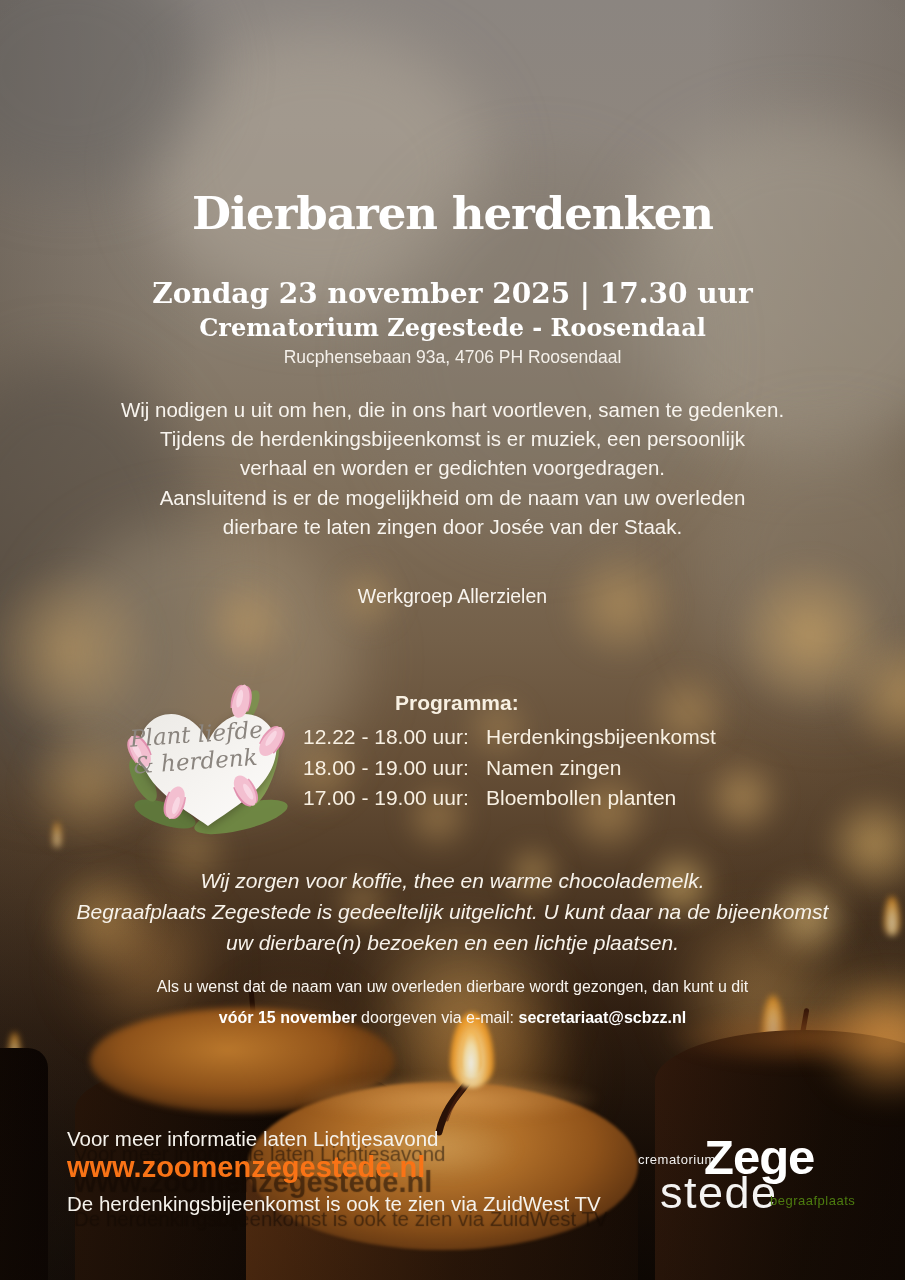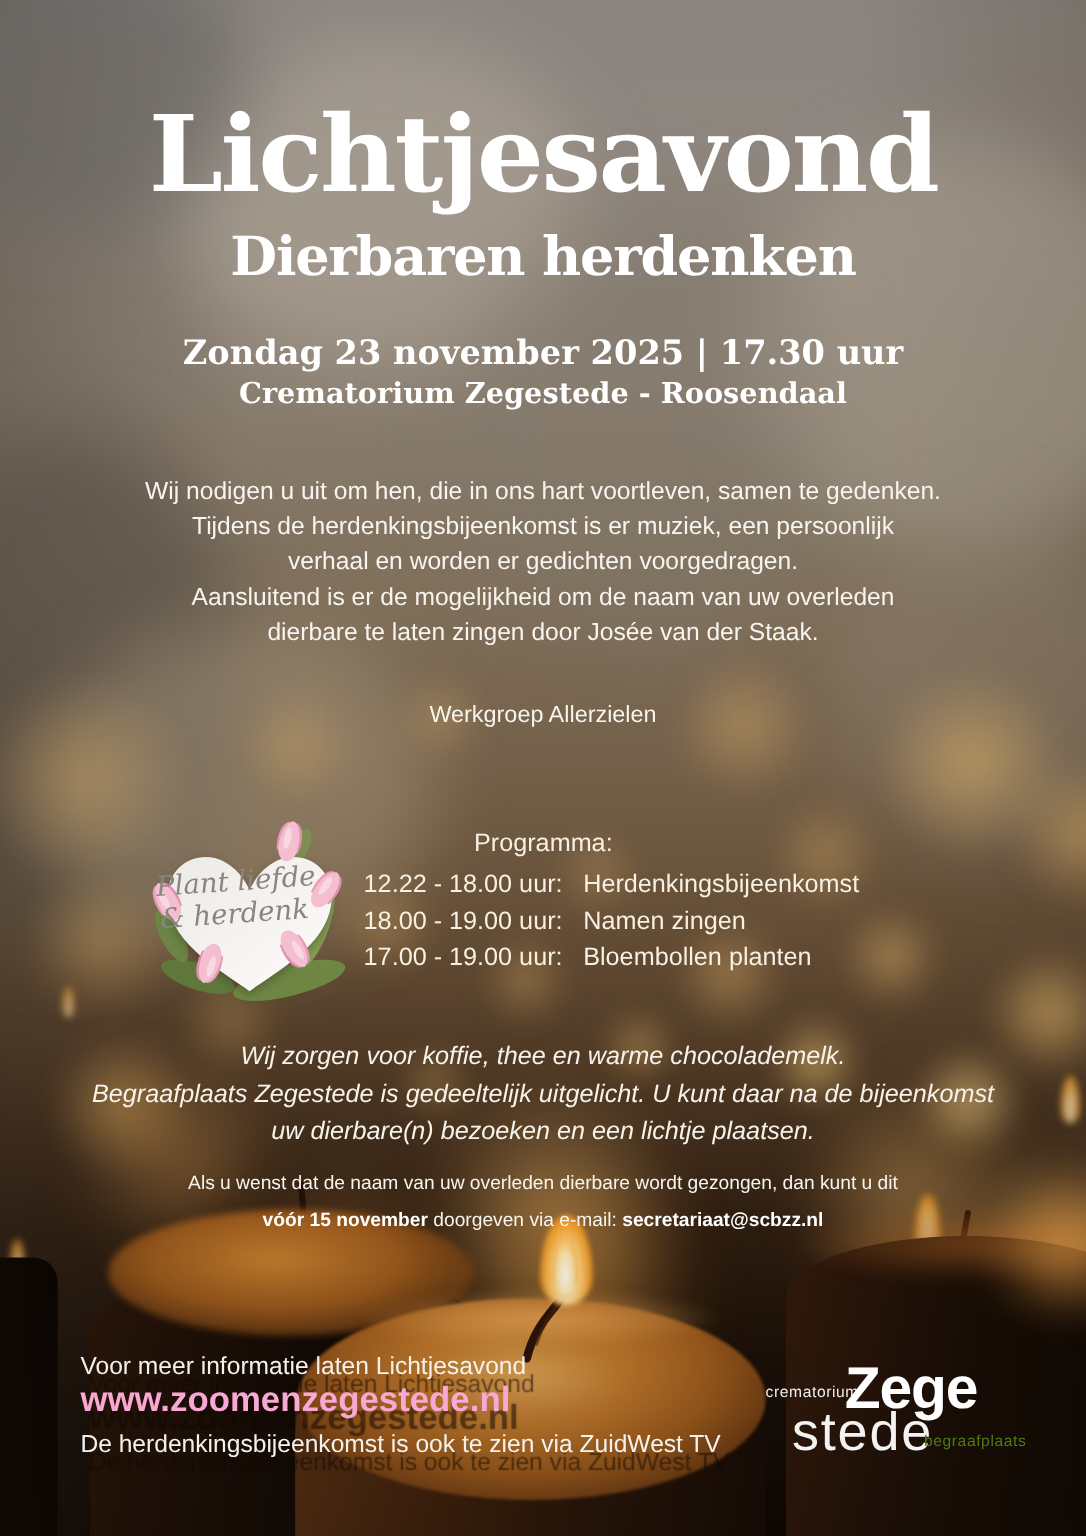--- a/index.html
+++ b/index.html
@@ -45,34 +45,34 @@
   .title{top:78px; font-size:88px; line-height:100px; font-weight:700; letter-spacing:-2px;}
   .subtitle{top:188px; font-size:45px; line-height:52px; font-weight:700; letter-spacing:-1px;}
   .datetime{top:277px; font-size:28px; line-height:34px; font-weight:700;}
   .venue{top:313px; font-size:24px; line-height:30px; font-weight:700;}
   .address{top:346px; font-size:17.5px; line-height:22px; color:#f4f0ea;}
   .intro{top:395px; font-size:20.5px; line-height:29.2px; white-space:pre-line; color:#f8f4ee;}
   .workgroup{top:584px; font-size:19.5px; line-height:24px; color:#f8f4ee;}
   .ritual{top:621px; font-size:20.5px; line-height:34px; color:#f8f4ee;}
   .ritual .rt{font-family:"DejaVu Serif","Liberation Serif",serif; font-size:27.5px; font-weight:700; color:#fbf7f0;}
   .program{position:absolute; left:303px; top:691px; width:500px; color:#f8f0e2;}
-  .program-heading{font-size:21px; line-height:24px; font-weight:400; margin-left:92px;}
+  .program-heading{font-size:21px; line-height:24px; font-weight:700; margin-left:92px;}
   .program-row{display:flex; font-size:21px; line-height:30.6px;}
   .program-row .ptime{width:183px; flex:none;}
   .program-rows{margin-top:7px;}
   .hospitality{top:866px; font-size:21px; line-height:30.8px; font-style:italic; white-space:pre-line; color:#f7f2ea;}
   .signup{top:971px; font-size:16px; line-height:31px; color:#f8f4ee;}
   .signup b{font-weight:700; color:#ffffff;}
 
   .footer-info,.footer-web,.footer-tv{
     position:absolute; left:67px; color:#f5f2ec;
     text-shadow:7px 15px 1px rgba(18,10,4,.55);
   }
   .footer-info{top:1127px; font-size:20.5px;}
-  .footer-web{top:1151px; font-size:29px; font-weight:700; color:#f9a8d4;}
+  .footer-web{top:1151px; font-size:29px; font-weight:700; color:#f97316;}
   .footer-tv{top:1192px; font-size:20.5px;}
 
   .logo{position:absolute; left:630px; top:1130px; width:260px; height:90px; color:#fff;}
   .logo span{position:absolute; white-space:nowrap;}
   .logo-cre{left:8px; top:22px; font-size:13px; font-weight:400; letter-spacing:.5px; color:#f0efee;}
   .logo-zege{left:74px; top:3px; font-size:49px; line-height:49px; font-weight:700; letter-spacing:-1px;}
   .logo-stede{left:30px; top:40px; font-size:45px; line-height:45px; font-weight:300; letter-spacing:1.5px; color:#f4f3f2;}
   .logo-beg{left:140px; top:63px; font-size:13px; letter-spacing:.5px; color:#4d7c0f;}
 
   .badge{position:absolute; left:123px; top:688px; width:172px; height:152px;}
@@ -146,25 +146,25 @@
     <path d="M52,4 C44,26 22,36 14,70" stroke="#2b1207" stroke-width="7" fill="none" stroke-linecap="round"></path>
     <path d="M52,4 C46,22 30,32 22,58" stroke="#502210" stroke-width="3" fill="none" stroke-linecap="round" opacity=".6"></path>
   </svg>
   <div class="flm" style="left:450px;top:1012px;width:44px;height:76px;filter:blur(2px);"></div>
   <div class="flm" style="left:460px;top:1030px;width:22px;height:48px;filter:blur(1px);background:radial-gradient(ellipse at 50% 70%, #fffdf2 0%, #ffe9b0 40%, #ffb544 75%, rgba(255,150,40,0) 100%);"></div>
 
   <div class="vignette"></div>
 
   <div class="content">
 
-    <div class="t-center serif title">Lichtjesavond</div>
     <div class="t-center serif subtitle">Dierbaren herdenken</div>
 
     <div class="t-center serif datetime">Zondag 23 november 2025 | 17.30 uur</div>
     <div class="t-center serif venue">Crematorium Zegestede - Roosendaal</div>
+    <div class="t-center address">Rucphensebaan 93a, 4706 PH Roosendaal</div>
 
     <div class="t-center intro">Wij nodigen u uit om hen, die in ons hart voortleven, samen te gedenken.
 Tijdens de herdenkingsbijeenkomst is er muziek, een persoonlijk
 verhaal en worden er gedichten voorgedragen.
 Aansluitend is er de mogelijkheid om de naam van uw overleden
 dierbare te laten zingen door Josée van der Staak.</div>
 
     <div class="t-center workgroup">Werkgroep Allerzielen</div>
 
 

